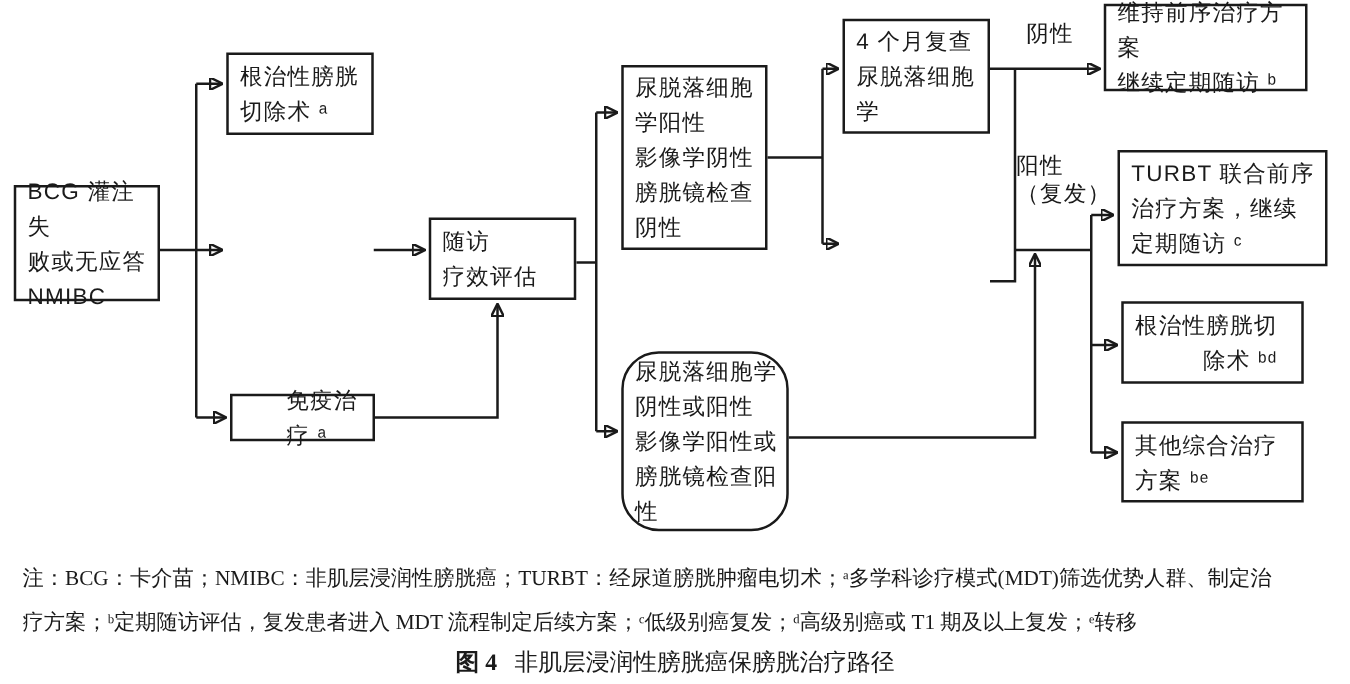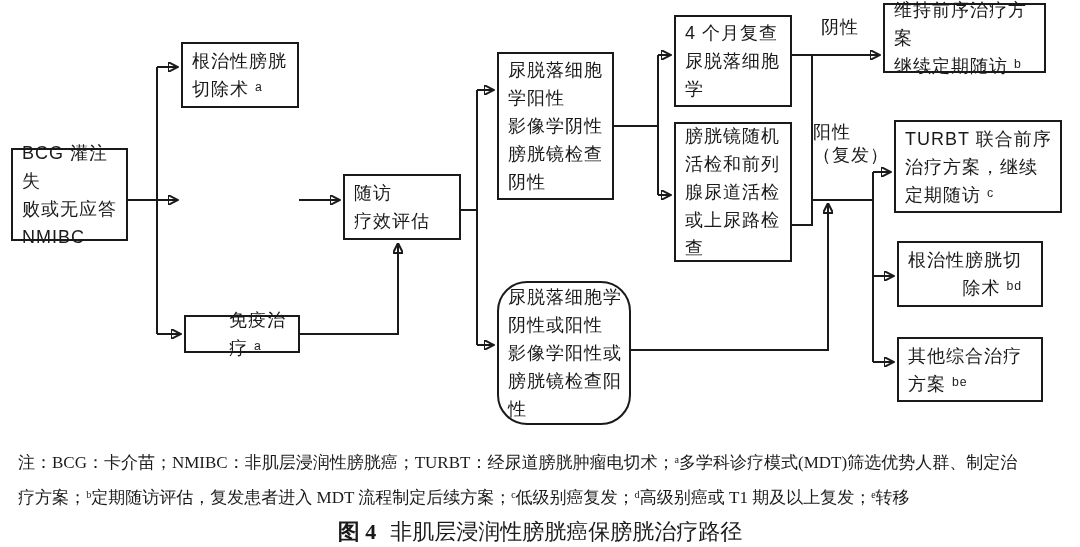--- a/index.html
+++ b/index.html
@@ -22,21 +22,21 @@
     position:absolute; font-size:18px; line-height:23px;
     letter-spacing:1px; white-space:pre-line;
   }
   .notes {
     font-family:Liberation Serif, serif;
     font-size:17px; line-height:35px; padding:5px 18px 0 18px;
     white-space:nowrap;
   }
   .caption {
     font-family:"Liberation Serif","DejaVu Serif",serif;
-    font-size:22px; text-align:center; margin-top:2px;
+    font-size:19px; text-align:center; margin-top:2px;
   }
   .cap-label { font-weight:bold; margin-right:14px; }
 </style>
 </head>
 <body>
 
 <div class="flow">
 
   <svg class="connectors" width="1080" height="440" viewBox="0 0 1080 440">
     <defs>
@@ -82,25 +82,20 @@
 膀胱镜检查
 阴性</div>
   <div class="box" style="left:497px; top:281px; width:134px; height:144px;border-radius:30px;">尿脱落细胞学
 阴性或阳性
 影像学阳性或
 膀胱镜检查阳
 性</div>
   <div class="box" style="left:674px; top:15px;  width:118px; height:92px;">4 个月复查
 尿脱落细胞
 学</div>
-  <div class="box" style="left:674px; top:122px; width:118px; height:140px;">膀胱镜随机
-活检和前列
-腺尿道活检
-或上尿路检
-查</div>
   <div class="box" style="left:883px; top:3px;  width:163px; height:70px;">维持前序治疗方案
 继续定期随访 ᵇ</div>
   <div class="box" style="left:894px; top:120px; width:168px; height:93px;">TURBT 联合前序
 治疗方案，继续
 定期随访 ᶜ</div>
   <div class="box" style="left:897px; top:241px; width:146px; height:66px;text-align:right;">根治性膀胱切
 除术 ᵇᵈ</div>
   <div class="box" style="left:897px; top:337px; width:146px; height:65px;">其他综合治疗
 方案 ᵇᵉ</div>
 

